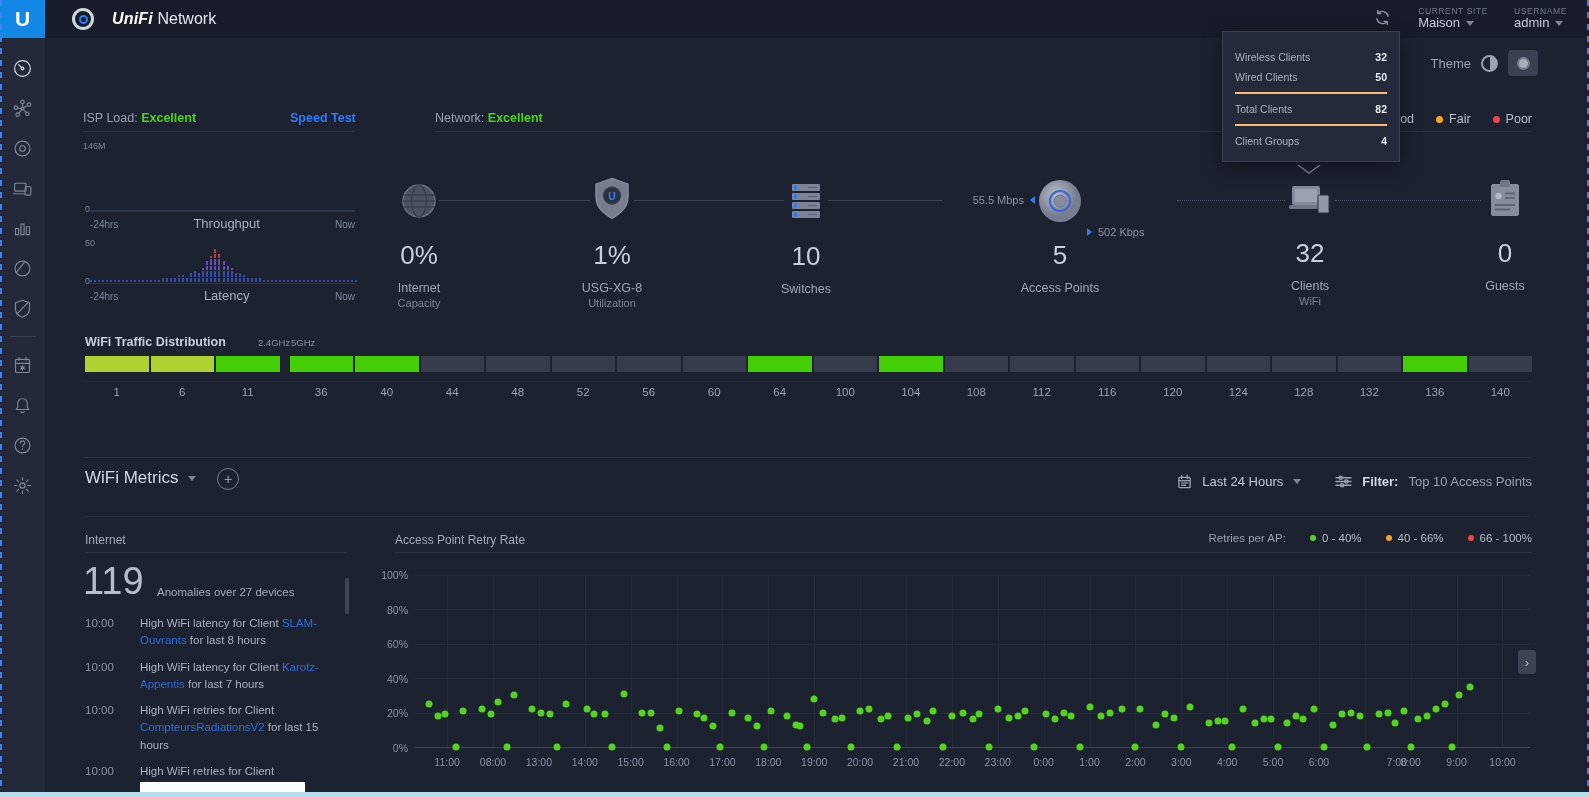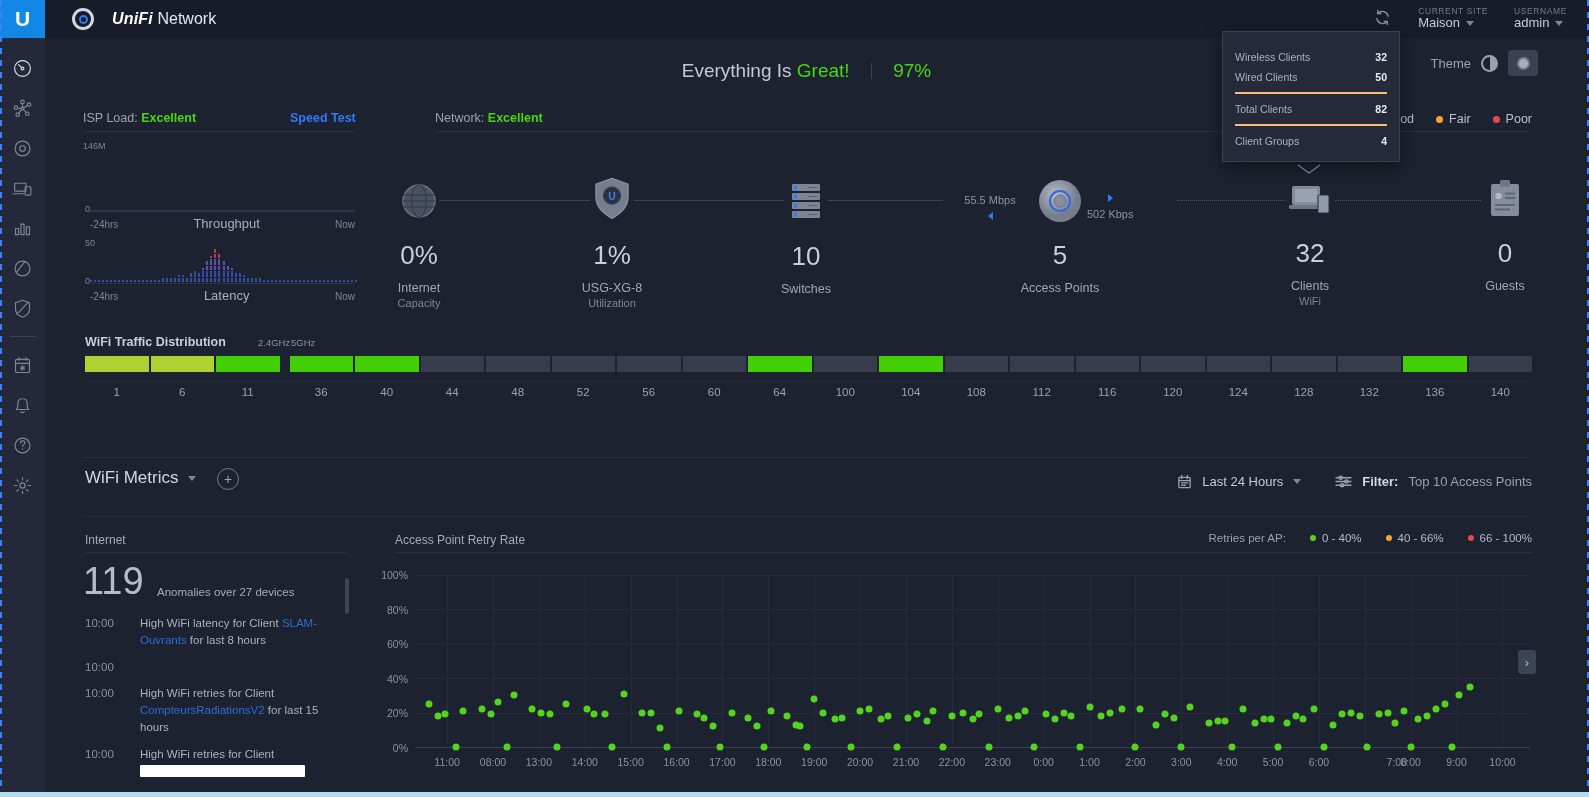--- a/index.html
+++ b/index.html
@@ -66,21 +66,21 @@
   .mini-x { display:flex; justify-content:space-between; align-items:baseline; font-size:10px; color:#7d8496; }
   .mini-x .t { font-size:13px; color:#a8aebd; }
 
   
   .node { text-align:center; }
   .node .val { font-size:26px; color:#c9ced9; }
   .node .lab { font-size:12.5px; color:#9fa6b5; margin-top:10px; }
   .node .sub { font-size:11px; color:#7d8496; margin-top:2px; }
   .topo-line { height:1px; background:#3a4150; top:162px; }
   .topo-dotted { height:0; border-top:1px dotted #4a5164; top:162px; }
-  .rate { font-size:11px; color:#8a92a4; top:156px; display:flex; align-items:center; gap:6px;flex-direction:column; }
+  .rate { font-size:11px; color:#8a92a4; top:156px; display:flex; align-items:center; gap:6px; }
   .tri-l { width:0;height:0;border-top:4px solid transparent;border-bottom:4px solid transparent;border-right:5px solid #2f7df6; }
   .tri-r { width:0;height:0;border-top:4px solid transparent;border-bottom:4px solid transparent;border-left:5px solid #2f7df6; }
 
   
   .tooltip { position:absolute; left:1222px; top:31px; width:178px; background:#242a3a;
     border:1px solid #3a4152; box-shadow:0 6px 18px rgba(0,0,0,.45); z-index:50; padding:10px 12px; }
   .tooltip .txt { font-size:10.5px; color:#b6bcc8; line-height:1.45; padding-bottom:9px; border-bottom:1px solid #3a4152; }
   .tt-row { display:flex; justify-content:space-between; font-size:10.5px; color:#aab0bd; padding:4px 0; }
   .tt-row .v { color:#e8ebf1; font-weight:700; }
   .tt-group { padding:5px 0; }
@@ -250,26 +250,20 @@
         <span class="tb-value">
             <span>admin</span>
             <i class="caret"></i>
           </span>
       </div>
     </div>
   </header>
 
   <main class="main">
 
-    <div class="abs status-banner">
-      <span>Everything Is</span>
-      <span class="green">Great!</span>
-      <span class="status-sep"></span>
-      <span class="green">97%</span>
-    </div>
 
     <div class="abs theme-row">
       <span>Theme</span>
       <div class="theme-half"></div>
       <div class="theme-dark">
           <div class="dot"></div>
         </div>
     </div>
 
     <div class="abs hero-label" style="left:38px; top:73px;">
@@ -484,21 +478,21 @@
 
     <div class="abs topo-line" style="left:394px; width:151px;"></div>
     <div class="abs topo-line" style="left:589px; width:150px;"></div>
     <div class="abs topo-line" style="left:783px; width:115px;"></div>
     <div class="abs topo-dotted" style="left:1132px; width:108px;"></div>
     <div class="abs topo-dotted" style="left:1290px; width:146px;"></div>
     <div class="abs rate" style="left:900px; width:90px; justify-content:flex-end;">
       <span>55.5 Mbps</span>
         <i class="tri-l"></i>
     </div>
-    <div class="abs rate" style="left:1042px;">
+    <div class="abs rate" style="left:1042px;margin-top:32px;">
       <i class="tri-r"></i>
         <span>502 Kbps</span>
     </div>
 
     <div class="abs node" style="left:314px; top:143px; width:120px;">
       <svg width="40" height="40" viewBox="0 0 40 40">
         <circle cx="20" cy="20" r="16" fill="#4a5161" stroke="#6b7284" stroke-width="1.5"></circle>
         <ellipse cx="20" cy="20" rx="7.5" ry="16" fill="none" stroke="#343b4b" stroke-width="1.2"></ellipse>
         <line x1="4" y1="14" x2="36" y2="14" stroke="#343b4b" stroke-width="1.2"></line>
         <line x1="4" y1="26" x2="36" y2="26" stroke="#343b4b" stroke-width="1.2"></line>
@@ -718,20 +712,21 @@
     <div class="abs anom-count" style="left:38px; top:522px;">119</div>
     <div class="abs" style="left:112px; top:548px; font-size:11.5px; color:#a3aab8;">Anomalies over 27 devices</div>
     <div class="abs scrollbar" style="left:300px; top:540px; height:36px;"></div>
     <div class="abs" style="left:40px; top:577px; width:262px;" id="anomalyList">
         <div class="anom-item">
           <span class="time">10:00</span>
           <span class="txt"><span>High WiFi latency for Client </span><span class="anom-link">SLAM-Ouvrants</span><span> for last 8 hours</span></span>
         </div>
         <div class="anom-item">
           <span class="time">10:00</span>
+          <span class="txt"><span>High WiFi latency for Client </span><span class="anom-link">Karotz-Appentis</span><span> for last 7 hours</span></span>
         </div>
         <div class="anom-item">
           <span class="time">10:00</span>
           <span class="txt"><span>High WiFi retries for Client </span><span class="anom-link">CompteursRadiationsV2</span><span> for last 15 hours</span></span>
         </div>
         <div class="anom-item">
           <span class="time">10:00</span>
           <span class="txt"><span>High WiFi retries for Client </span><span class="redact" style="width: 165px;"></span></span>
         </div>
       </div>

